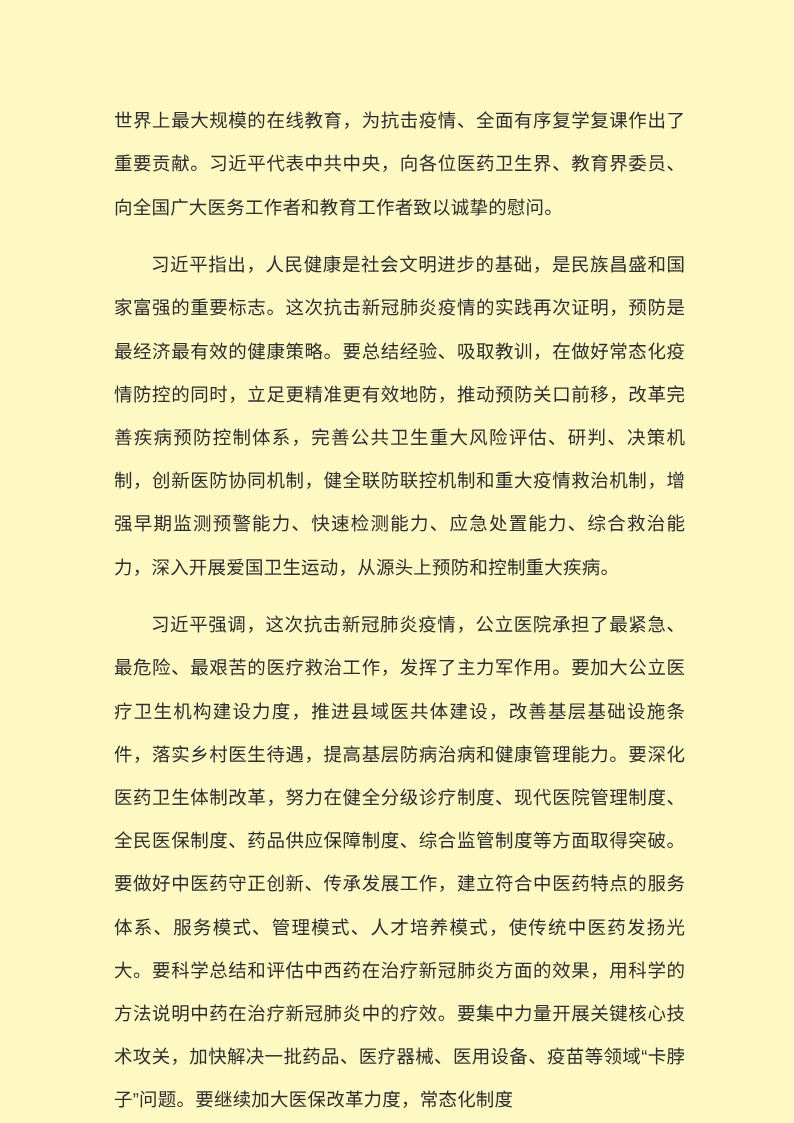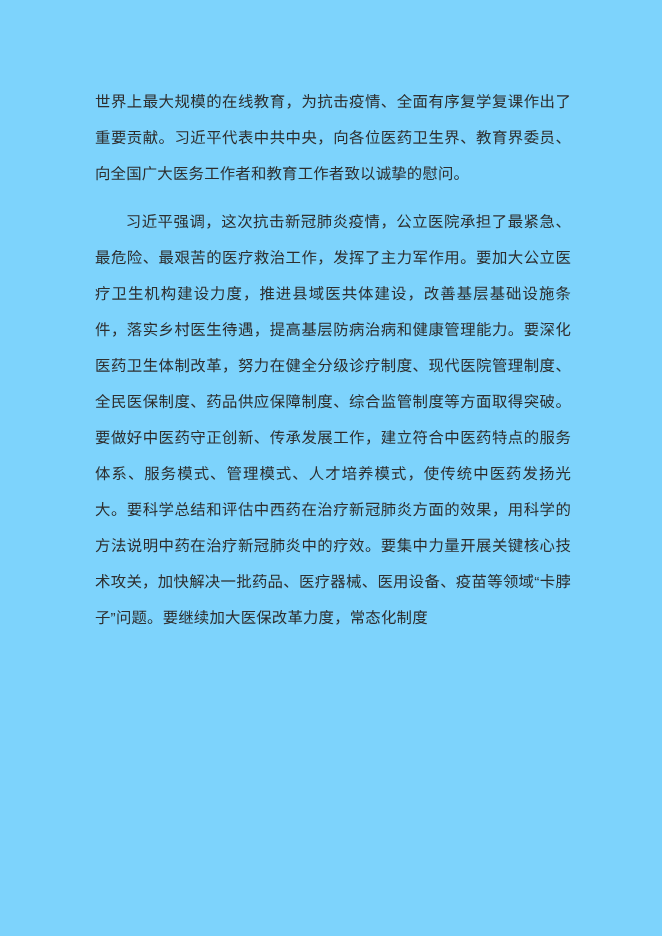--- a/index.html
+++ b/index.html
@@ -6,21 +6,21 @@
   html, body {
     margin: 0;
     padding: 0;
     background: #ffffff;
   }
 
   .page {
     position: relative;
     width: 662px;
     height: 936px;
-    background: #7dd3fc;
+    background: #fef9c3;
     margin: 0 auto;
     overflow: hidden;
     box-sizing: border-box;
   }
 
   .doc-body {
     position: absolute;
     left: 95px;
     top: 84px;
     width: 476px;
@@ -51,18 +51,19 @@
 </style>
 </head>
 <body>
 
 <div class="page">
 
   <div class="doc-body">
 
     <p class="para no-indent">世界上最大规模的在线教育，为抗击疫情、全面有序复学复课作出了重要贡献。习近平代表中共中央，向各位医药卫生界、教育界委员、向全国广大医务工作者和教育工作者致以诚挚的慰问。</p>
 
+    <p class="para">习近平指出，人民健康是社会文明进步的基础，是民族昌盛和国家富强的重要标志。这次抗击新冠肺炎疫情的实践再次证明，预防是最经济最有效的健康策略。要总结经验、吸取教训，在做好常态化疫情防控的同时，立足更精准更有效地防，推动预防关口前移，改革完善疾病预防控制体系，完善公共卫生重大风险评估、研判、决策机制，创新医防协同机制，健全联防联控机制和重大疫情救治机制，增强早期监测预警能力、快速检测能力、应急处置能力、综合救治能力，深入开展爱国卫生运动，从源头上预防和控制重大疾病。</p>
 
     <p class="para">习近平强调，这次抗击新冠肺炎疫情，公立医院承担了最紧急、最危险、最艰苦的医疗救治工作，发挥了主力军作用。要加大公立医疗卫生机构建设力度，推进县域医共体建设，改善基层基础设施条件，落实乡村医生待遇，提高基层防病治病和健康管理能力。要深化医药卫生体制改革，努力在健全分级诊疗制度、现代医院管理制度、全民医保制度、药品供应保障制度、综合监管制度等方面取得突破。要做好中医药守正创新、传承发展工作，建立符合中医药特点的服务体系、服务模式、管理模式、人才培养模式，使传统中医药发扬光大。要科学总结和评估中西药在治疗新冠肺炎方面的效果，用科学的方法说明中药在治疗新冠肺炎中的疗效。要集中力量开展关键核心技术攻关，加快解决一批药品、医疗器械、医用设备、疫苗等领域“卡脖子”问题。要继续加大医保改革力度，常态化制度</p>
 
   </div>
 
 </div>
 
 </body></html>

